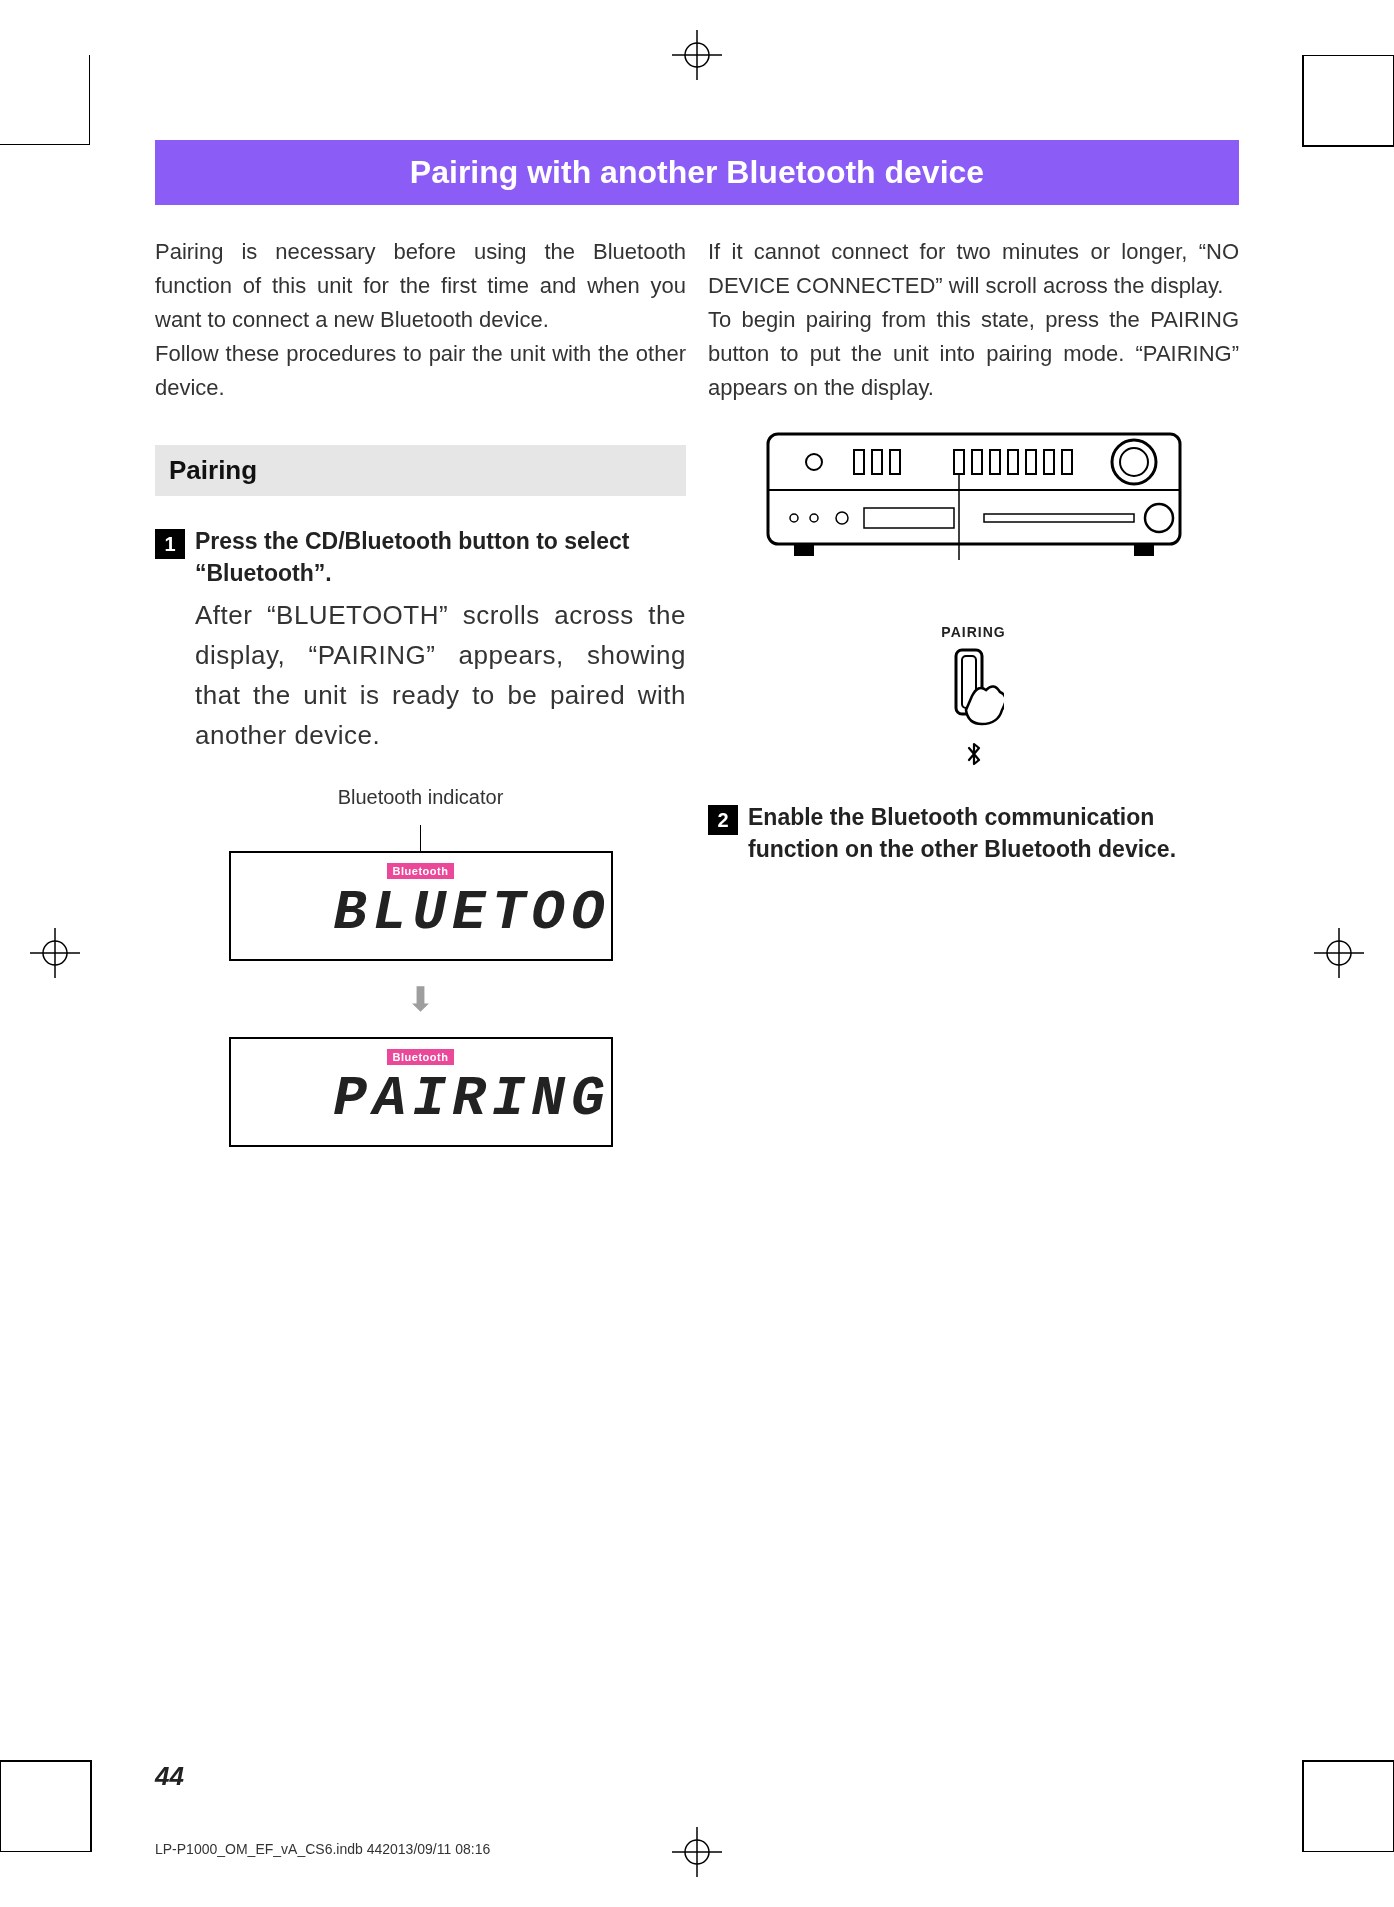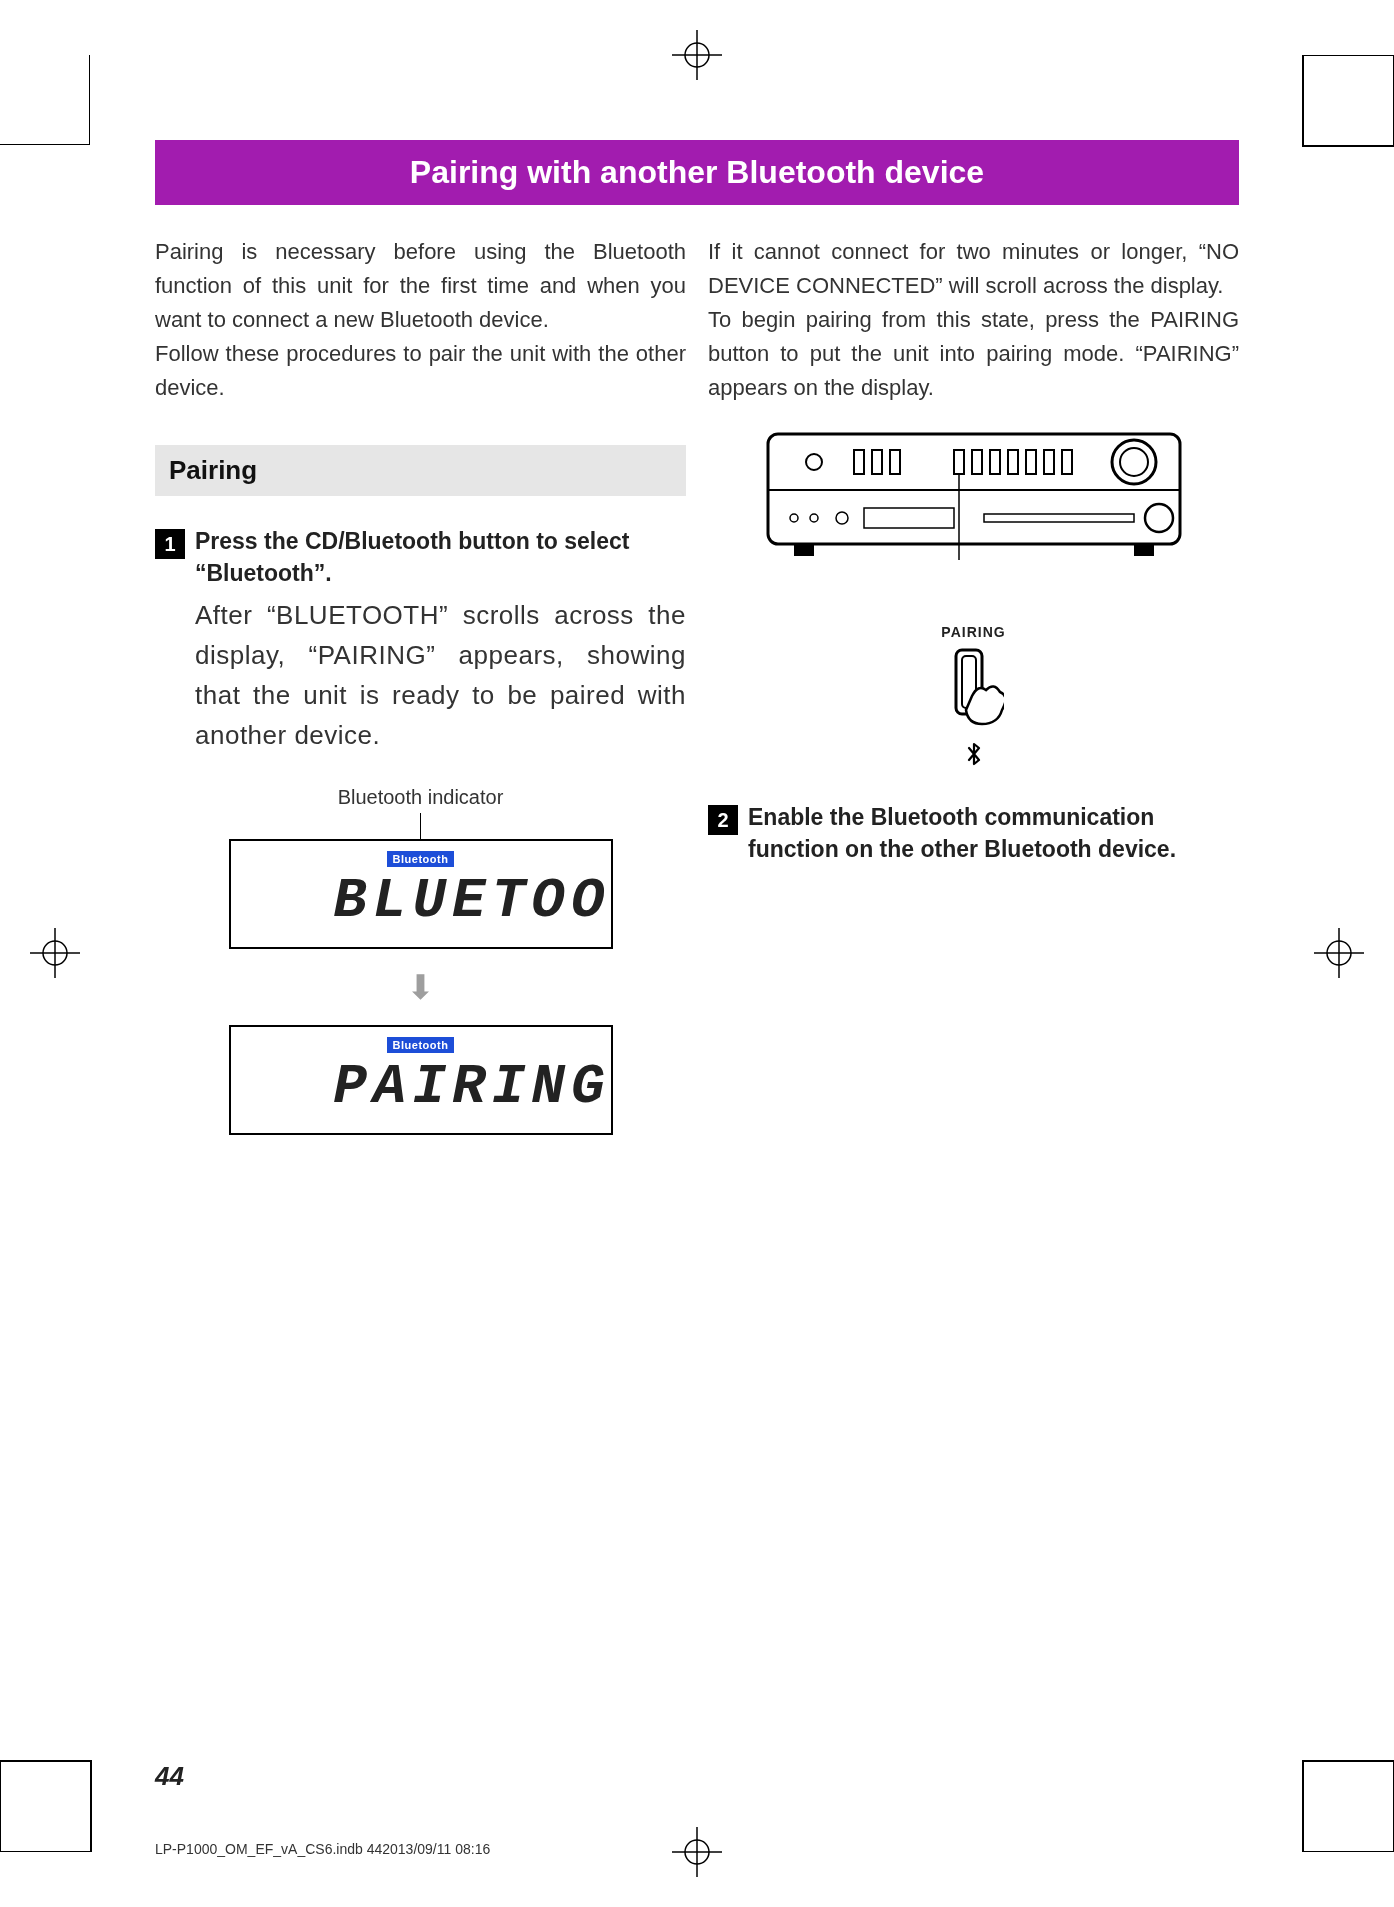--- a/index.html
+++ b/index.html
@@ -17,33 +17,33 @@
 .crop.br{bottom:55px;right:0;width:90px;height:90px}
 .crop.br::before{content:"";position:absolute;left:0;bottom:0;width:1px;height:90px;background:#000}
 .crop.br::after{content:"";position:absolute;left:0;top:0;width:90px;height:1px;background:#000}
 .reg{position:absolute;width:50px;height:50px}
 .reg svg{width:50px;height:50px}
 .reg.top{top:30px;left:672px}
 .reg.bottom{bottom:30px;left:672px}
 .reg.left{top:928px;left:30px}
 .reg.right{top:928px;right:30px}
 .content{position:absolute;top:140px;left:155px;right:155px;bottom:180px}
-.banner{background:#a21caf;color:#fff;font-weight:700;font-size:32px;text-align:center;padding:14px 0;margin-bottom:30px}
+.banner{background:#8b5cf6;color:#fff;font-weight:700;font-size:32px;text-align:center;padding:14px 0;margin-bottom:30px}
 .cols{display:flex;gap:22px}
 .col{flex:1;min-width:0}
 .intro{font-size:22px;line-height:1.55;color:#333;text-align:justify}
 .section-head{background:#e6e6e6;font-weight:700;font-size:26px;padding:10px 14px;margin:40px 0 30px 0;color:#111}
 .step{display:flex;align-items:flex-start;gap:10px;margin-bottom:6px}
 .step-num{background:#000;color:#fff;font-weight:700;width:30px;height:30px;display:flex;align-items:center;justify-content:center;font-size:20px;flex:none;margin-top:3px}
 .step-title{font-weight:700;font-size:23px;line-height:1.35}
 .step-body{font-size:26px;line-height:1.55;color:#333;margin-left:40px;text-align:justify;letter-spacing:.5px}
-.fig-cap{text-align:center;font-size:20px;color:#333;margin-top:30px;margin-bottom:4px}
+.fig-cap{text-align:center;font-size:20px;color:#333;margin-top:30px;margin-bottom:16px}
 .pointer-line{width:1px;height:26px;background:#000;margin:0 auto}
 .lcd-box{border:2.5px solid #000;width:380px;margin:0 auto;padding:10px 0 18px 0}
-.bt-badge{display:block;margin:0 auto 6px auto;background:#1d4ed8;color:#fff;font-size:11px;font-weight:700;padding:2px 6px;width:fit-content;letter-spacing:.5px}
+.bt-badge{display:block;margin:0 auto 6px auto;background:#ec4899;color:#fff;font-size:11px;font-weight:700;padding:2px 6px;width:fit-content;letter-spacing:.5px}
 .lcd-text{font-family:"Courier New",monospace;font-weight:700;font-size:56px;letter-spacing:6px;text-align:right;line-height:1;font-style:italic}
 .down-arrow{text-align:center;font-size:34px;color:#9e9e9e;margin:18px 0}
 .device-illus{width:420px;margin:25px auto 0 auto}
 .pairing-label{text-align:center;font-size:14px;font-weight:700;letter-spacing:1px;margin-top:60px}
 .btn-illus{width:60px;margin:6px auto 0 auto}
 .bt-glyph{text-align:center;font-size:22px;margin-top:2px}
 .pagenum{position:absolute;left:155px;bottom:115px;font-weight:700;font-style:italic;font-size:26px}
 .footer{position:absolute;bottom:50px;left:155px;right:155px;font-size:14px;color:#333;display:flex;}
 </style>
 </head>

